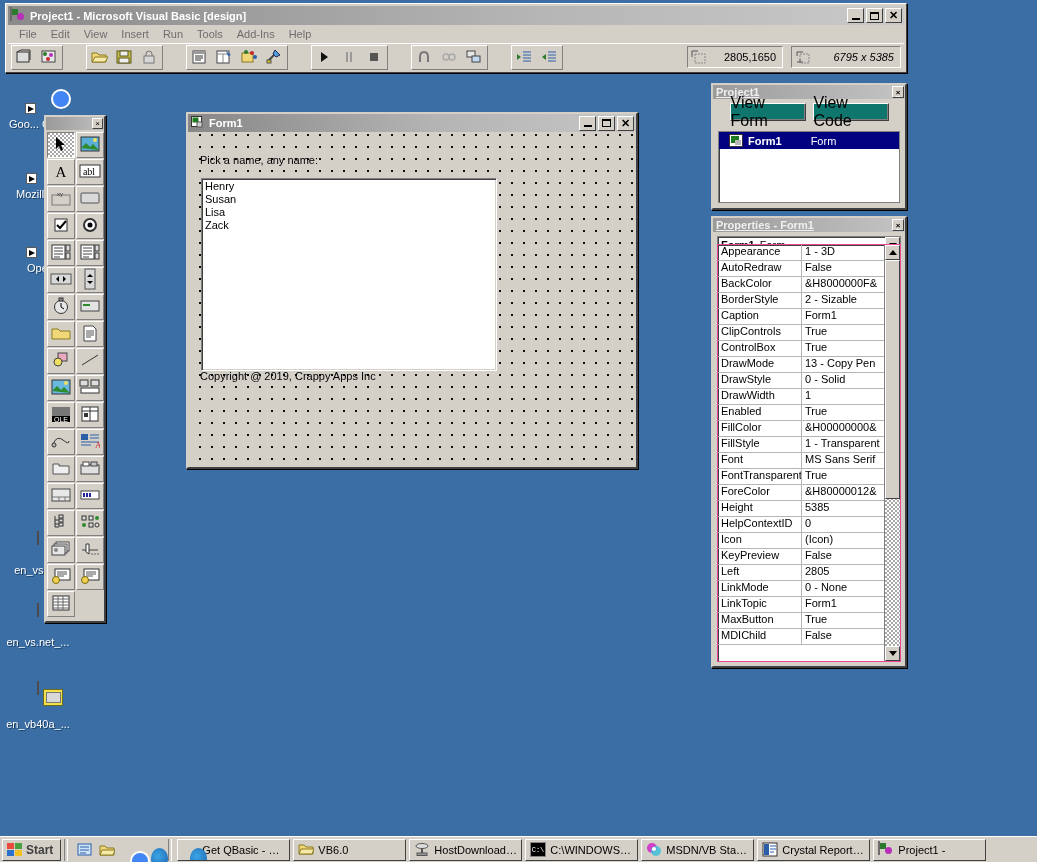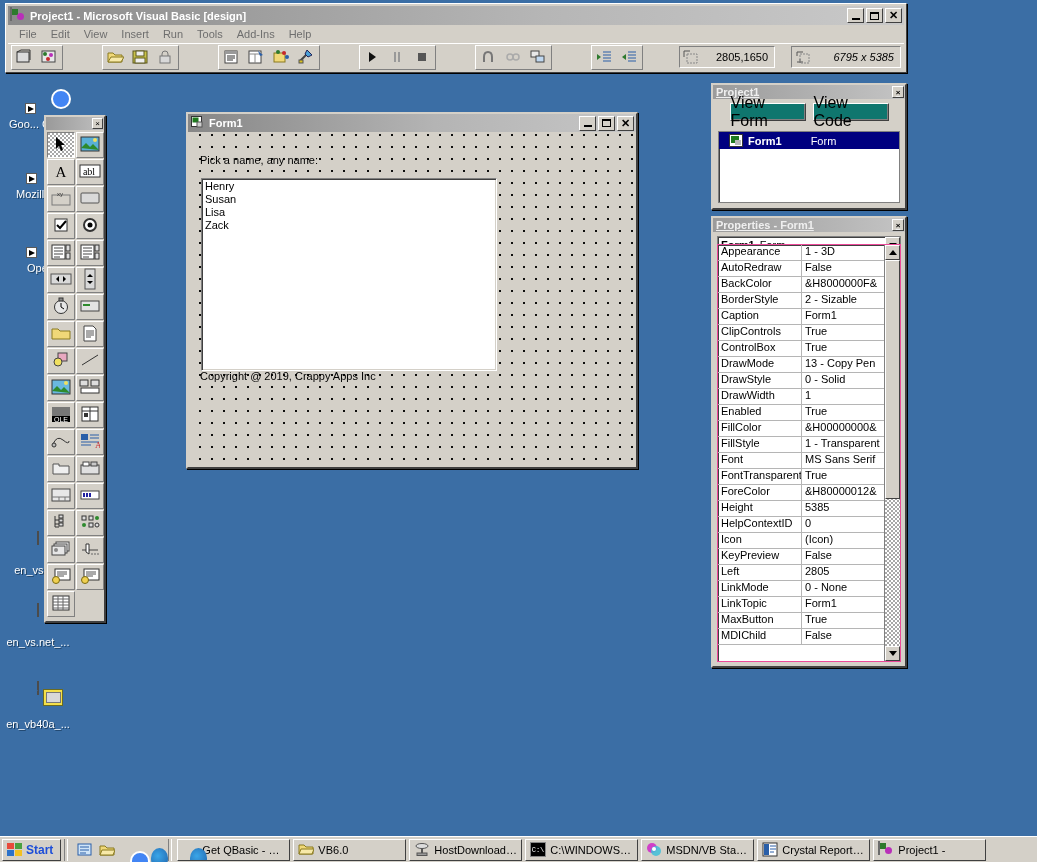--- a/index.html
+++ b/index.html
@@ -85,21 +85,21 @@
     display:flex; align-items:center; justify-content:center; line-height: 1;
   }
   .win-btn .mark-min { width:8px;height:2px;background:#000; margin-top:6px; }
   .win-btn .mark-max { width:9px;height:8px;border:1px solid #000; border-top-width:2px; }
   .win-btn .mark-close { font-family:"Liberation Sans", sans-serif; font-weight:bold; font-size:11px; }
 
   .menubar { height: 17px; display: flex; align-items: center; padding: 1px 4px 0 6px;
      color: #6e6e6e; font-size: 11px; }
   .menubar .m-item { padding: 1px 7px; }
 
-  .toolbar { height: 27px; display:flex; align-items:center; padding: 1px 3px; gap: 16px;
+  .toolbar { height: 27px; display:flex; align-items:center; padding: 1px 3px; gap: 8px;
      border-top:1px solid #ffffff; margin: 1px 2px 0 2px;}
   .tb-btn {
     width: 24px; height: 23px; margin-right: 1px;
     display:flex; align-items:center; justify-content:center;
     background:#d4d0c8; position: relative;
   }
   .tb-sep { width: 7px; height:23px; }
   .tb-sep::after{content:"";position:absolute;}
   .tb-group { display:flex; align-items:center; border:1px solid #808080;
      border-top-color:#fff; border-left-color:#fff; padding:0; height:25px; }
@@ -237,21 +237,21 @@
      border-right-color:#404040;border-bottom-color:#404040; }
 
   
   #taskbar {
     position:absolute; left:0; bottom:0; width:1037px; height:26px;
     background: #d4d0c8; border-top: 1px solid #ffffff; display:flex; align-items:center;
   }
   #start-btn {
     height:22px; margin-left:2px; padding: 0 7px 0 4px; display:flex; align-items:center; gap:4px;
     background:#d4d0c8; border:1px solid #fff; border-right-color:#404040;border-bottom-color:#404040;
-    font-weight:bold; font-size:12px; color:#1d4ed8;
+    font-weight:bold; font-size:12px; color:#404040;
   }
   .flag { width:15px;height:13px; display:grid; grid-template-columns:1fr 1fr; grid-template-rows:1fr 1fr; gap:1px; flex:none;}
   .flag span:nth-child(1){background:#e84a3b;}
   .flag span:nth-child(2){background:#4aa03f;}
   .flag span:nth-child(3){background:#2b71c9;}
   .flag span:nth-child(4){background:#f2c022;}
   .tb-divider { width:4px; height:22px; border-left:1px solid #808080; border-right:1px solid #fff; margin: 0 3px; }
   #quicklaunch { display:flex; align-items:center; gap:6px; padding: 0 6px; }
   .ql-ico { width:16px;height:16px; }
   #tasks { display:flex; align-items:center; gap:3px; flex: 1 1 auto; padding-left:2px; }

